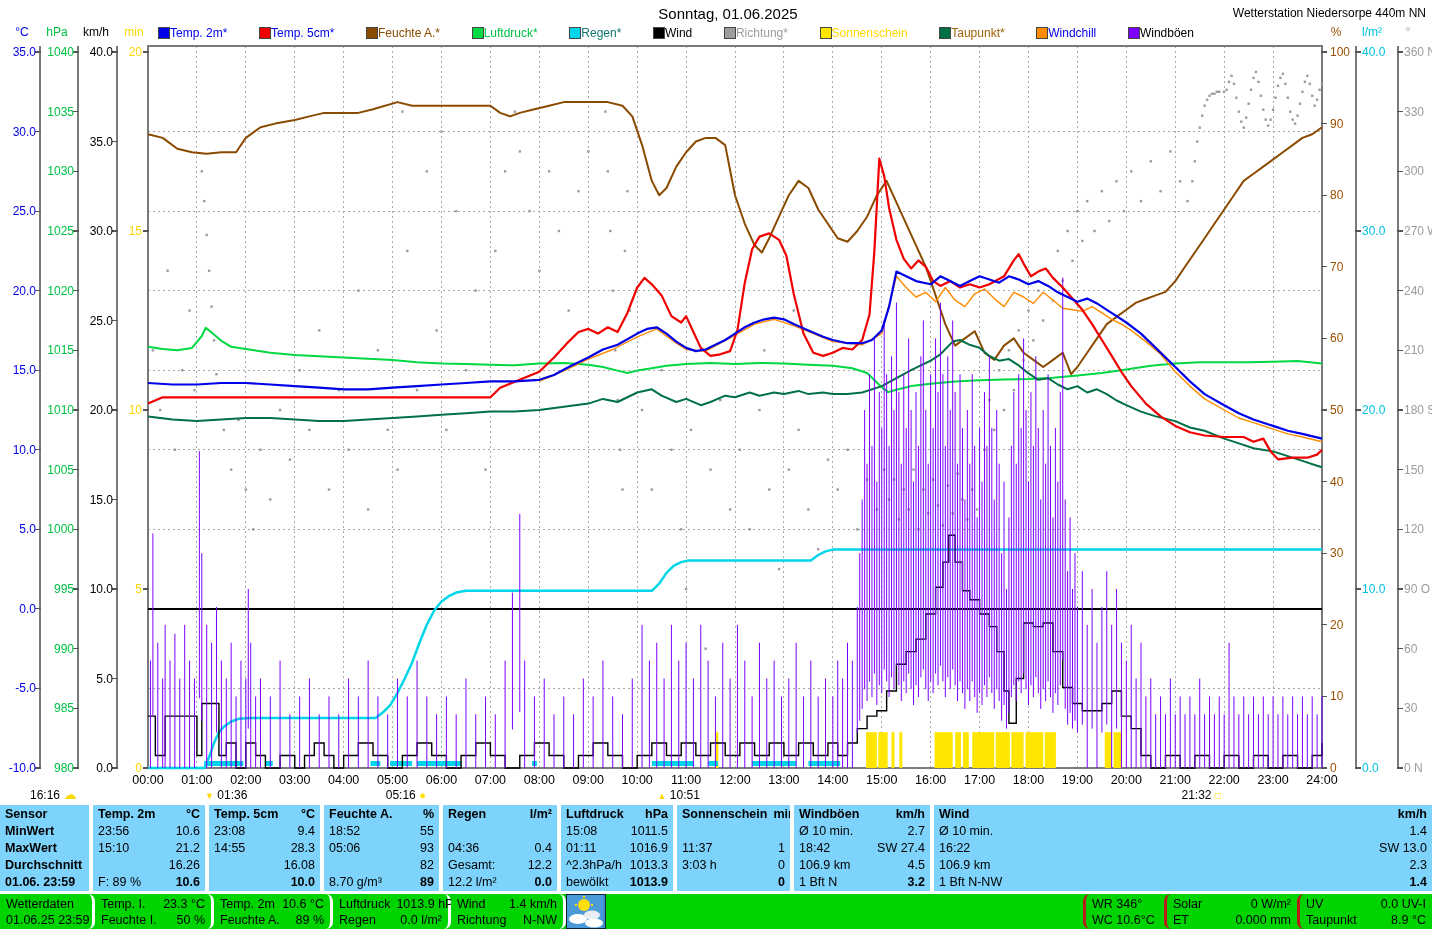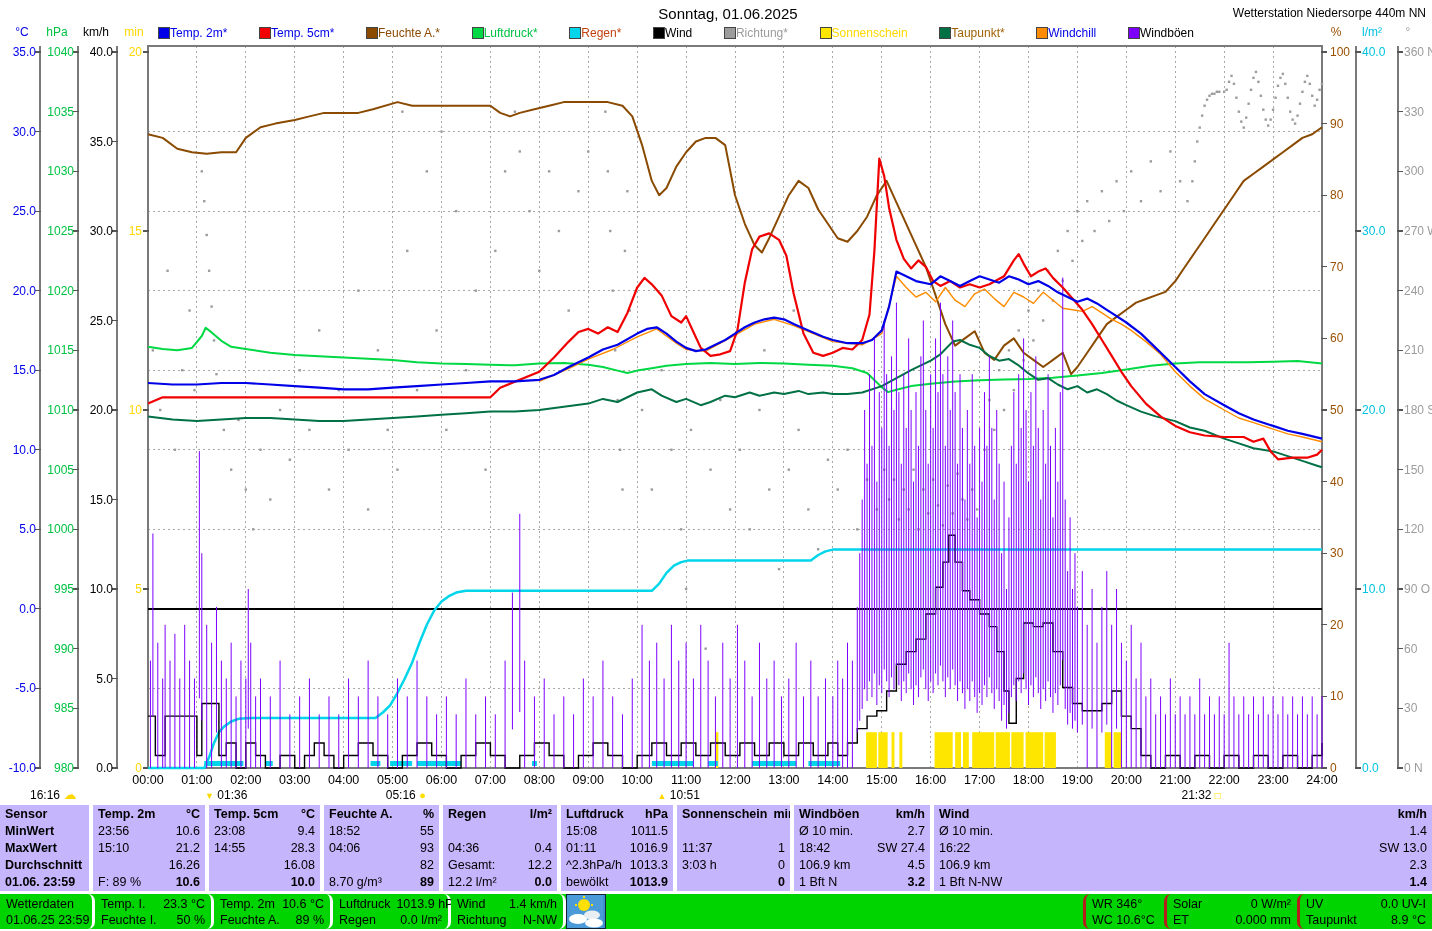--- a/index.html
+++ b/index.html
@@ -9,21 +9,21 @@
   .station{position:absolute;top:6px;right:6px;font-size:12px;}
   .legend{position:absolute;top:26px;left:158px;width:1036px;display:flex;
           justify-content:space-between;align-items:center;font-size:12px;}
   .legend .it{display:flex;align-items:center;white-space:nowrap;}
   .sw{width:10px;height:10px;border:1px solid #444;display:inline-block;flex:none;}
   svg#chart{position:absolute;top:0;left:0;}
   svg text{font-family:"Liberation Sans",sans-serif;}
   
   .stats{position:absolute;top:805px;left:0;width:1432px;height:86px;display:flex;
          background:#fff;font-size:12.5px;}
-  .grp{background:#c4b5fd;margin-right:4px;display:flex;flex-direction:column;flex:none;}
+  .grp{background:#7dd3fc;margin-right:4px;display:flex;flex-direction:column;flex:none;}
   .grp.fill{flex:1 1 auto;margin-right:0;}
   .trow{height:17.2px;display:flex;justify-content:space-between;align-items:center;
         padding:0 5px;white-space:nowrap;overflow:hidden;}
   .b{font-weight:bold;}
   .tr{text-align:right;margin-left:6px;}
   
   .status{position:absolute;top:894px;left:0;width:1432px;height:35px;display:flex;
           background:#00d400;font-size:12.5px;}
   .sec{background:#00d400;border-right:3px solid #fff;display:flex;flex-direction:column;
        justify-content:center;flex:none;border-radius:7px;}
@@ -51,21 +51,21 @@
       <div class="it">
         <span class="sw" style="background: rgb(138, 74, 0);"></span>
         <span style="color: rgb(138, 74, 0);">Feuchte A.*</span>
       </div>
       <div class="it">
         <span class="sw" style="background: rgb(0, 217, 68);"></span>
         <span style="color: rgb(0, 194, 68);">Luftdruck*</span>
       </div>
       <div class="it">
         <span class="sw" style="background: rgb(0, 213, 234);"></span>
-        <span style="color: #c2410c;">Regen*</span>
+        <span style="color: #0f766e;">Regen*</span>
       </div>
       <div class="it">
         <span class="sw" style="background: rgb(0, 0, 0);"></span>
         <span style="color: rgb(0, 0, 0);">Wind</span>
       </div>
       <div class="it">
         <span class="sw" style="background: rgb(156, 156, 156);"></span>
         <span style="color: rgb(156, 156, 156);">Richtung*</span>
       </div>
       <div class="it">
@@ -880,21 +880,21 @@
       <div class="grp" style="width: 115px;">
         <div class="trow">
           <span class="b">Feuchte A.</span>
           <span class="tr b">%</span>
         </div>
         <div class="trow">
           <span>18:52</span>
           <span class="tr">55</span>
         </div>
         <div class="trow">
-          <span>04:06</span>
+          <span>05:06</span>
           <span class="tr">93</span>
         </div>
         <div class="trow">
           <span></span>
           <span class="tr">82</span>
         </div>
         <div class="trow">
           <span>8.70 g/m³</span>
           <span class="tr b">89</span>
         </div>

